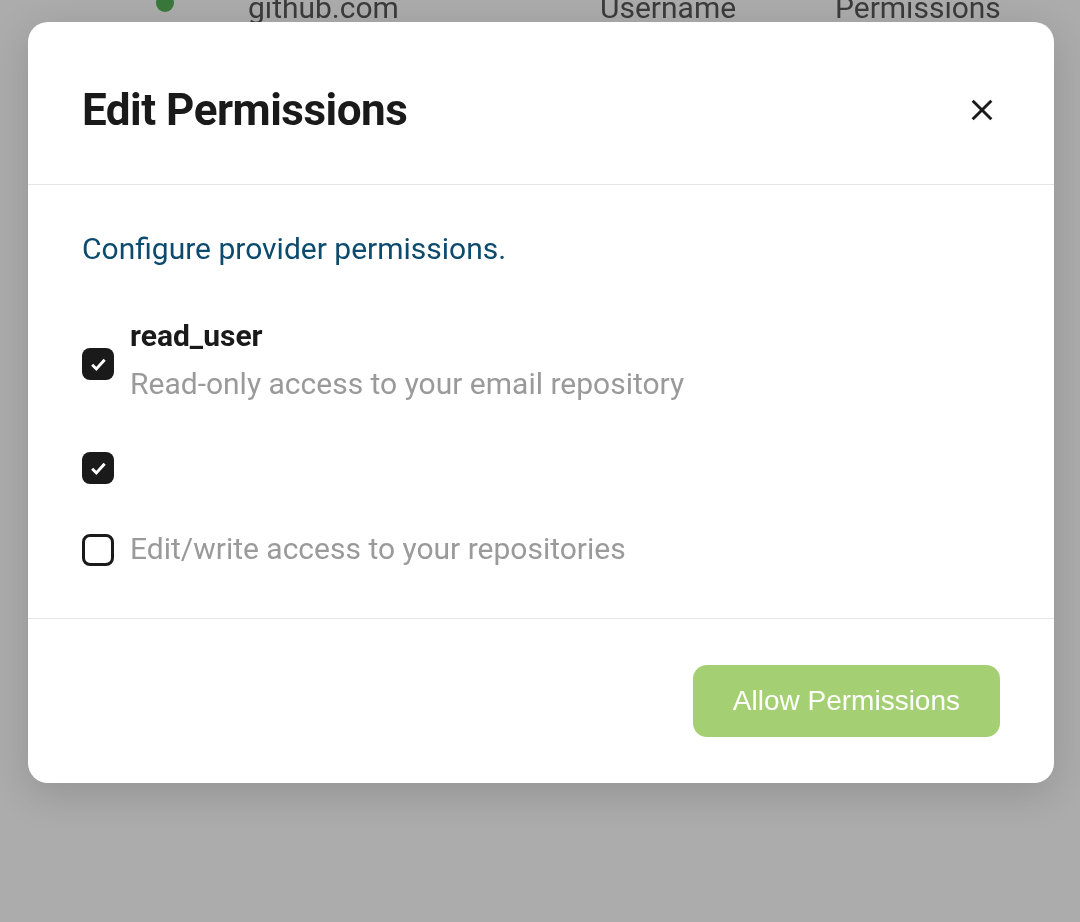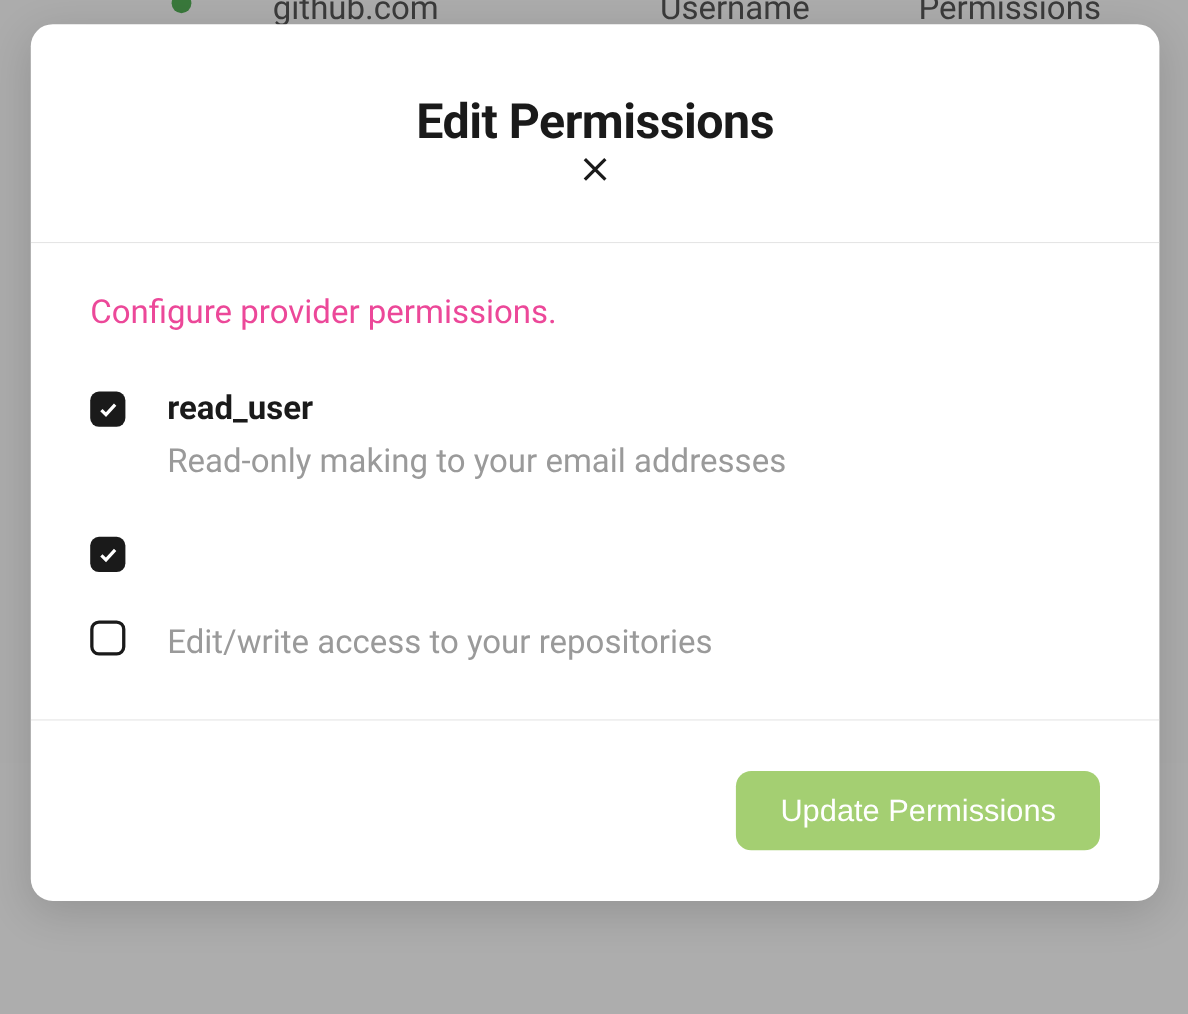--- a/index.html
+++ b/index.html
@@ -55,21 +55,20 @@
       border-radius: 20px;
       box-shadow: 0 10px 40px rgba(0,0,0,0.15);
       overflow: hidden;
     }
     .modal-header {
       display: flex;
       justify-content: space-between;
       align-items: center;
       padding: 62px 54px 48px 54px;
       border-bottom: 1px solid #e5e5e5;
-      flex-direction: column;
     }
     .modal-title {
       font-size: 44px;
       font-weight: 700;
       color: #1a1a1a;
       letter-spacing: -0.5px;
     }
     .close-btn {
       width: 36px;
       height: 36px;
@@ -85,27 +84,27 @@
       width: 32px;
       height: 32px;
       stroke: #1a1a1a;
       stroke-width: 2.2;
     }
     .modal-body {
       padding: 46px 54px 46px 54px;
     }
     .config-text {
       font-size: 30px;
-      color: #ec4899;
+      color: #0c4a6e;
       margin-bottom: 52px;
     }
     .perm-item {
       display: flex;
-      align-items: flex-start;
-      gap: 38px;
+      align-items: center;
+      gap: 16px;
       margin-bottom: 42px;
     }
     .perm-item:last-child {
       margin-bottom: 0;
     }
     .checkbox {
       width: 32px;
       height: 32px;
       border-radius: 8px;
       flex-shrink: 0;
@@ -187,21 +186,21 @@
     <p class="config-text">Configure provider permissions.</p>
 
     <div class="perm-item">
       <div class="checkbox checked">
         <svg viewBox="0 0 24 24">
           <polyline points="5 13 10 18 20 7"></polyline>
         </svg>
       </div>
       <div class="perm-content">
         <div class="perm-name">read_user</div>
-        <div class="perm-desc">Read-only making to your email addresses</div>
+        <div class="perm-desc">Read-only access to your email repository</div>
       </div>
     </div>
 
     <div class="perm-item">
       <div class="checkbox checked">
         <svg viewBox="0 0 24 24">
           <polyline points="5 13 10 18 20 7"></polyline>
         </svg>
       </div>
       <div class="perm-content">
@@ -210,15 +209,15 @@
 
     <div class="perm-item">
       <div class="checkbox unchecked"></div>
       <div class="perm-content">
         <div class="perm-desc">Edit/write access to your repositories</div>
       </div>
     </div>
   </div>
 
   <div class="modal-footer">
-    <button class="update-btn">Update Permissions</button>
+    <button class="update-btn">Allow Permissions</button>
   </div>
 </div>
 
 </body></html>

